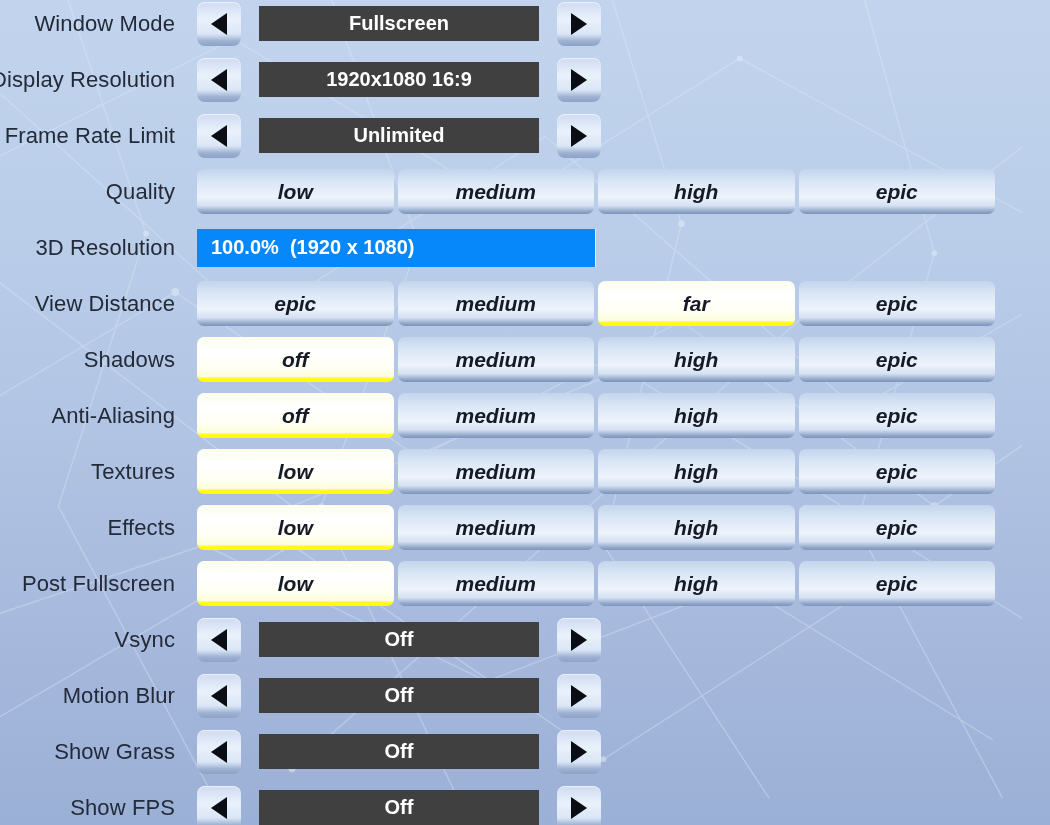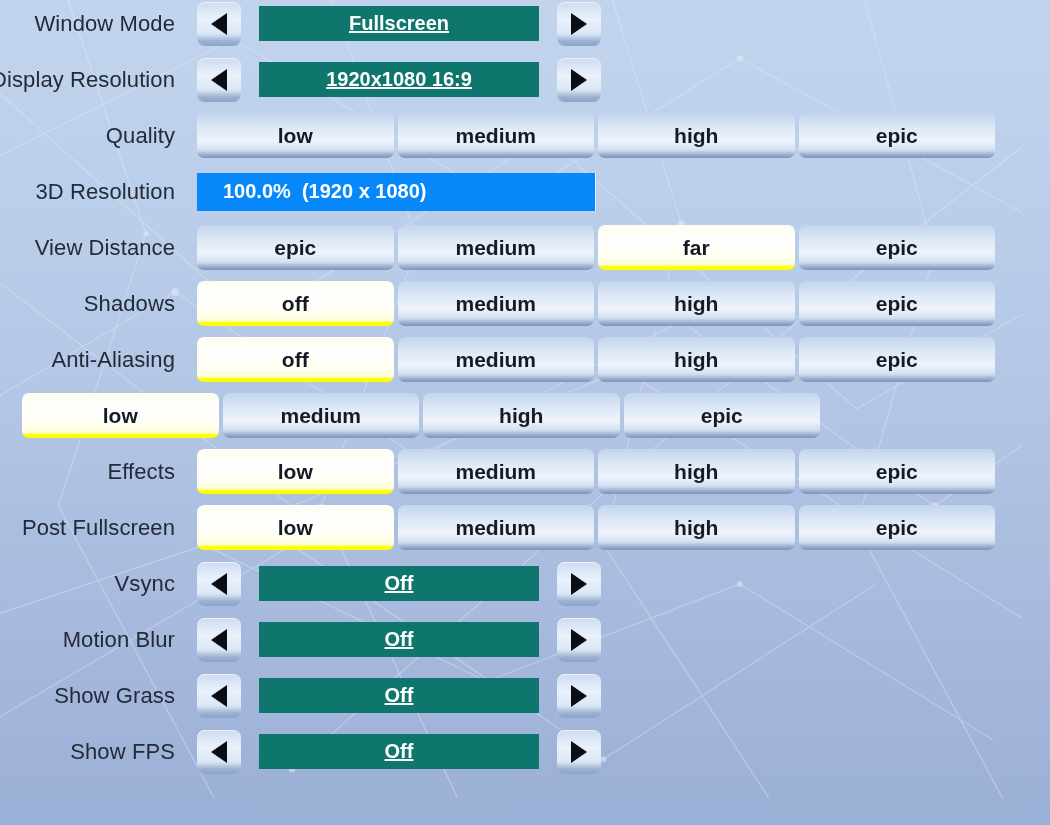--- a/index.html
+++ b/index.html
@@ -84,37 +84,37 @@
     width: 0;
     height: 0;
     border-top: 11px solid transparent;
     border-bottom: 11px solid transparent;
   }
   .arrow-btn.left .tri { border-right: 16px solid #0b0d14; }
   .arrow-btn.right .tri { border-left: 16px solid #0b0d14; }
 
   .value-bar {
     height: 35px;
-    background: #0f766e;
+    background: #404040;
     margin: 10px 18px;
     flex: 0 0 280px;
     display: flex;
     align-items: center;
     justify-content: center;
     color: #ffffff;
     font-size: 20px;
     font-weight: bold;
-    text-decoration: underline;
   }
 
   
   .option-group {
     display: flex;
     gap: 4px;
     width: 798px;
+    font-style: italic;
   }
   .option-btn {
     flex: 1 1 0;
     height: 45px;
     border-radius: 7px;
     display: flex;
     align-items: center;
     justify-content: center;
     font-size: 21px;
     font-weight: bold;
@@ -132,21 +132,21 @@
     height: 38px;
     background: #0788fa;
     display: flex;
     align-items: center;
     box-shadow: 1px 0 0 #e8eef8;
   }
   .slider-text {
     color: #ffffff;
     font-size: 20px;
     font-weight: bold;
-    padding-left: 26px;
+    padding-left: 14px;
     white-space: pre;
   }
 </style>
 </head>
 <body>
 
 <div id="root">
 
   <svg id="bg-pattern" viewBox="0 0 1050 825" preserveAspectRatio="none">
     <g stroke="#dfe9f7" stroke-width="1.4" fill="none" opacity="0.7">
@@ -203,20 +203,32 @@
           <div class="arrow-btn left">
             <span class="tri"></span>
           </div>
           <div class="value-bar">1920x1080 16:9</div>
           <div class="arrow-btn right">
             <span class="tri"></span>
           </div>
         </div>
       </div>
       <div class="setting-row">
+        <div class="row-label">Frame Rate Limit</div>
+        <div class="row-control">
+          <div class="arrow-btn left">
+            <span class="tri"></span>
+          </div>
+          <div class="value-bar">Unlimited</div>
+          <div class="arrow-btn right">
+            <span class="tri"></span>
+          </div>
+        </div>
+      </div>
+      <div class="setting-row">
         <div class="row-label">Quality</div>
         <div class="row-control">
           <div class="option-group">
             <div class="option-btn">low</div>
             <div class="option-btn">medium</div>
             <div class="option-btn">high</div>
             <div class="option-btn">epic</div>
           </div>
         </div>
       </div>
@@ -255,20 +267,21 @@
         <div class="row-control">
           <div class="option-group">
             <div class="option-btn selected">off</div>
             <div class="option-btn">medium</div>
             <div class="option-btn">high</div>
             <div class="option-btn">epic</div>
           </div>
         </div>
       </div>
       <div class="setting-row">
+        <div class="row-label">Textures</div>
         <div class="row-control">
           <div class="option-group">
             <div class="option-btn selected">low</div>
             <div class="option-btn">medium</div>
             <div class="option-btn">high</div>
             <div class="option-btn">epic</div>
           </div>
         </div>
       </div>
       <div class="setting-row">

